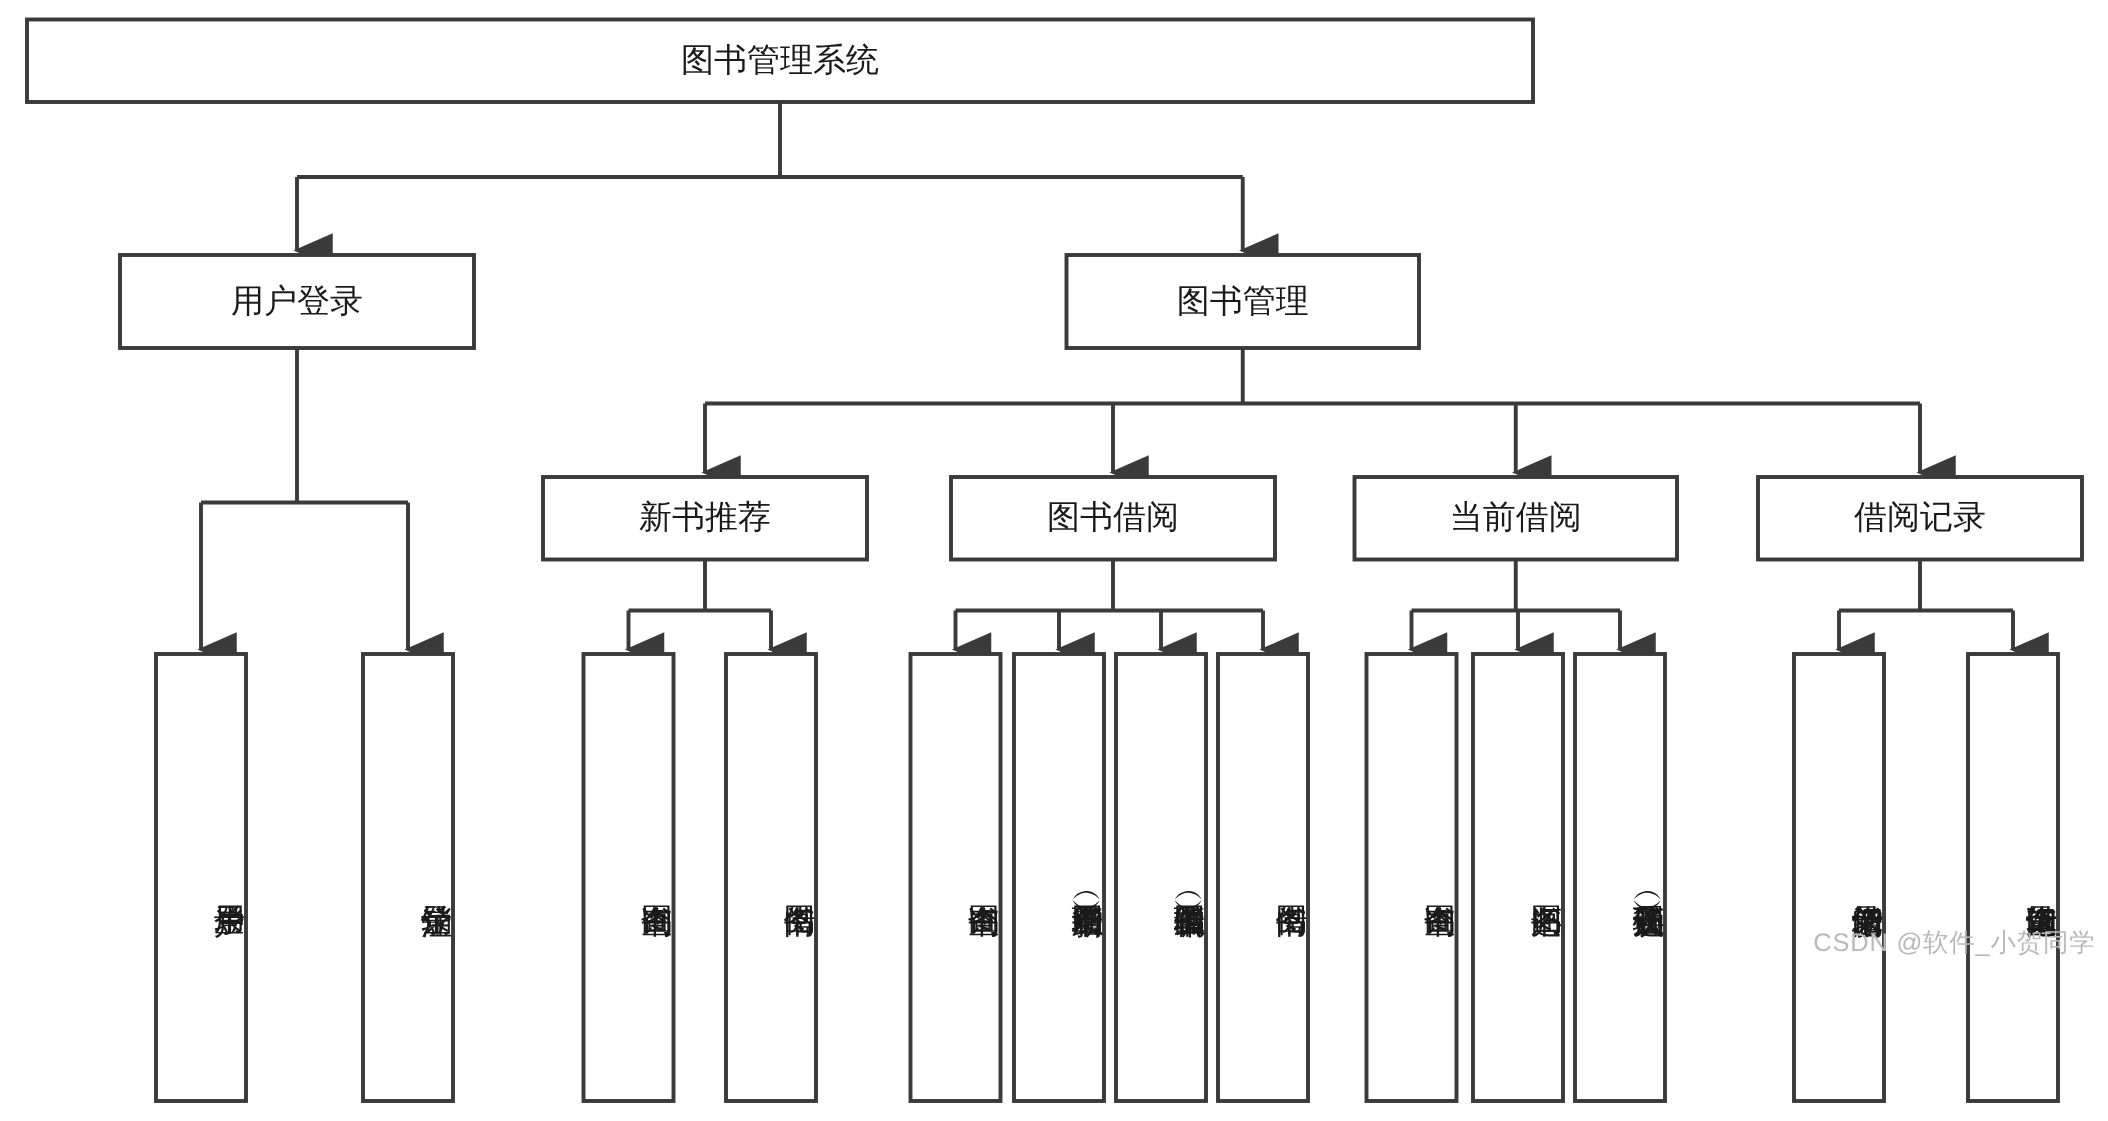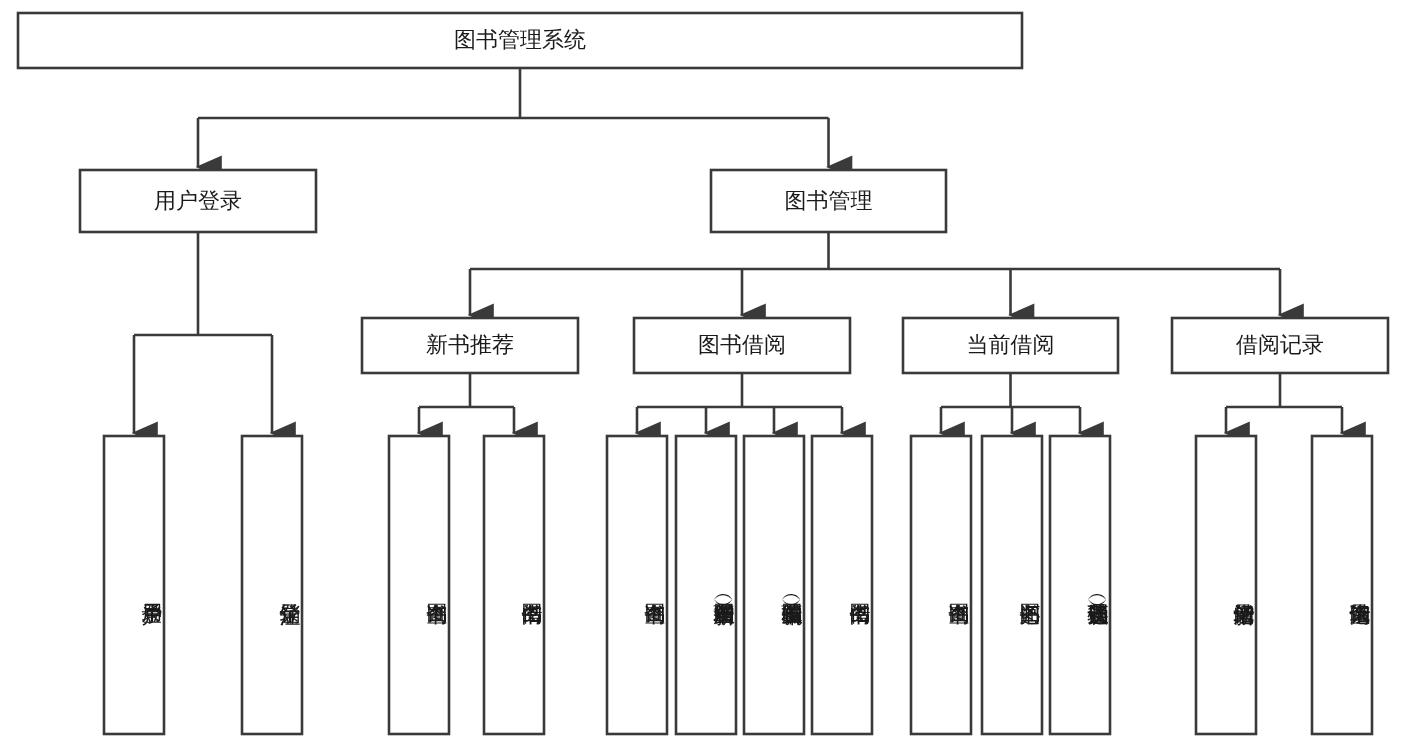--- a/index.html
+++ b/index.html
@@ -200,13 +200,14 @@
       <div class="vlabel-wrap" style="left: 676px; top: 448px; width: 60px; height: 278px;">新增图书（管理员）</div>
       <div class="vlabel-wrap" style="left: 744px; top: 448px; width: 60px; height: 278px;">编辑图书（管理员）</div>
       <div class="vlabel-wrap" style="left: 812px; top: 448px; width: 60px; height: 278px;">借阅图书</div>
       <div class="vlabel-wrap" style="left: 911px; top: 448px; width: 60px; height: 278px;">查询图书</div>
       <div class="vlabel-wrap" style="left: 982px; top: 448px; width: 60px; height: 278px;">归还图书</div>
       <div class="vlabel-wrap" style="left: 1050px; top: 448px; width: 60px; height: 278px;">确认归还（管理员）</div>
       <div class="vlabel-wrap" style="left: 1196px; top: 448px; width: 60px; height: 278px;">新增借阅记录</div>
       <div class="vlabel-wrap" style="left: 1312px; top: 448px; width: 60px; height: 278px;">查询借阅记录</div>
     </div>
 
+  <div class="watermark">CSDN @软件_小贺同学</div>
 </div>
 
 </body></html>

